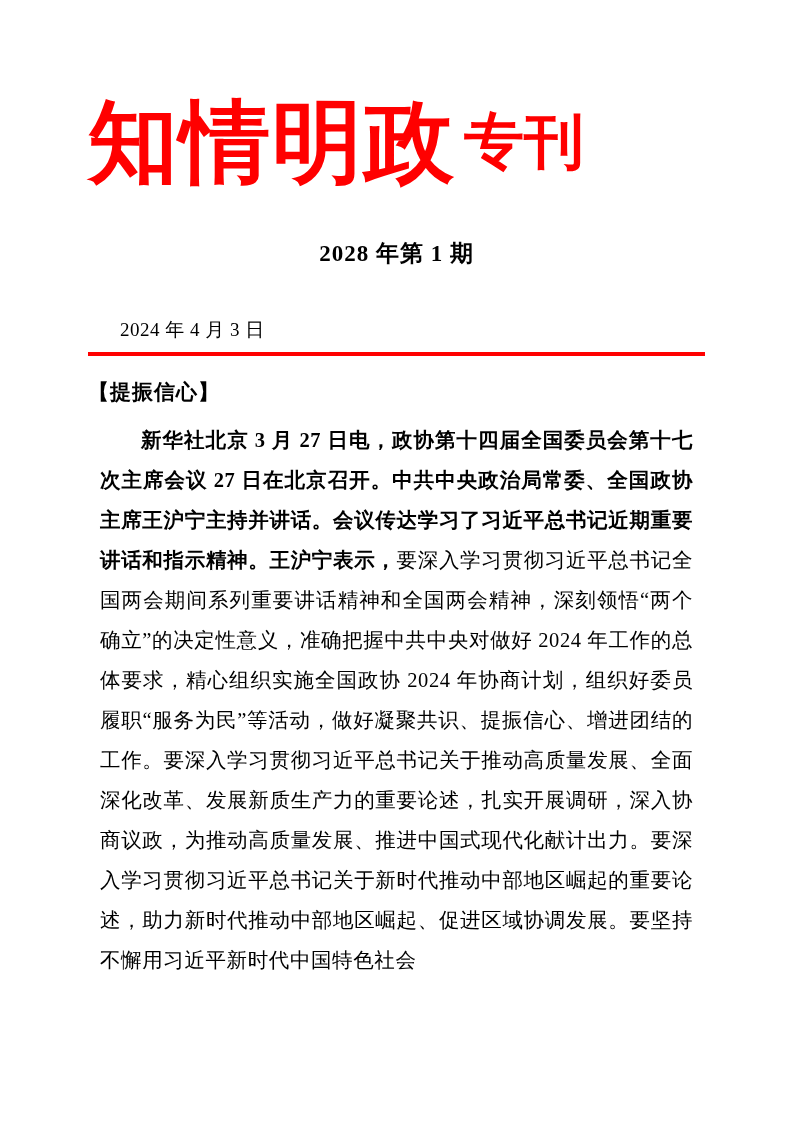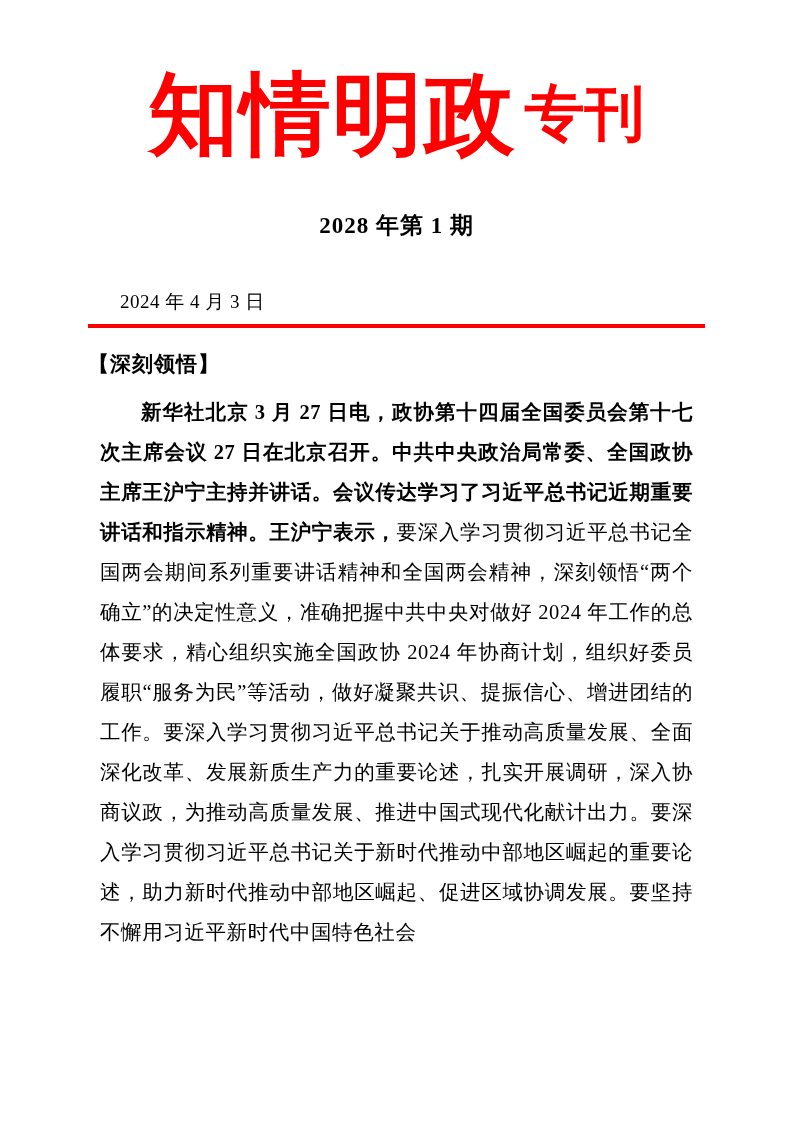--- a/index.html
+++ b/index.html
@@ -18,22 +18,22 @@
   .page {
     width: 793px;
     height: 1122px;
     box-sizing: border-box;
     padding: 0 88px;
     position: relative;
   }
 
   
   .masthead {
-    text-align: center;
-    padding-top: 68px;
+    text-align: left;
+    padding-top: 96px;
     white-space: nowrap;
   }
   .masthead-main {
     font-family: "DejaVu Serif", "Liberation Serif", serif;
     font-weight: bold;
     font-size: 90px;
     line-height: 1;
     letter-spacing: 2px;
     color: #ff0000;
     vertical-align: middle;
@@ -112,19 +112,19 @@
   </div>
 
   <div class="issue-line">2028 年第 1 期</div>
 
   <div class="publisher-row">
     <span class="publisher-date">2024 年 4 月 3 日</span>
   </div>
 
   <div class="red-rule"></div>
 
-  <div class="section-heading">【深刻领悟】</div>
+  <div class="section-heading">【提振信心】</div>
 
   <div class="body-text">
     <p><span class="bold-lead">新华社北京 3 月 27 日电，政协第十四届全国委员会第十七次主席会议 27 日在北京召开。中共中央政治局常委、全国政协主席王沪宁主持并讲话。会议传达学习了习近平总书记近期重要讲话和指示精神。王沪宁表示，</span><span>要深入学习贯彻习近平总书记全国两会期间系列重要讲话精神和全国两会精神，深刻领悟“两个确立”的决定性意义，准确把握中共中央对做好 2024 年工作的总体要求，精心组织实施全国政协 2024 年协商计划，组织好委员履职“服务为民”等活动，做好凝聚共识、提振信心、增进团结的工作。要深入学习贯彻习近平总书记关于推动高质量发展、全面深化改革、发展新质生产力的重要论述，扎实开展调研，深入协商议政，为推动高质量发展、推进中国式现代化献计出力。要深入学习贯彻习近平总书记关于新时代推动中部地区崛起的重要论述，助力新时代推动中部地区崛起、促进区域协调发展。要坚持不懈用习近平新时代中国特色社会</span></p>
   </div>
 
 </div>
 
 </body></html>

